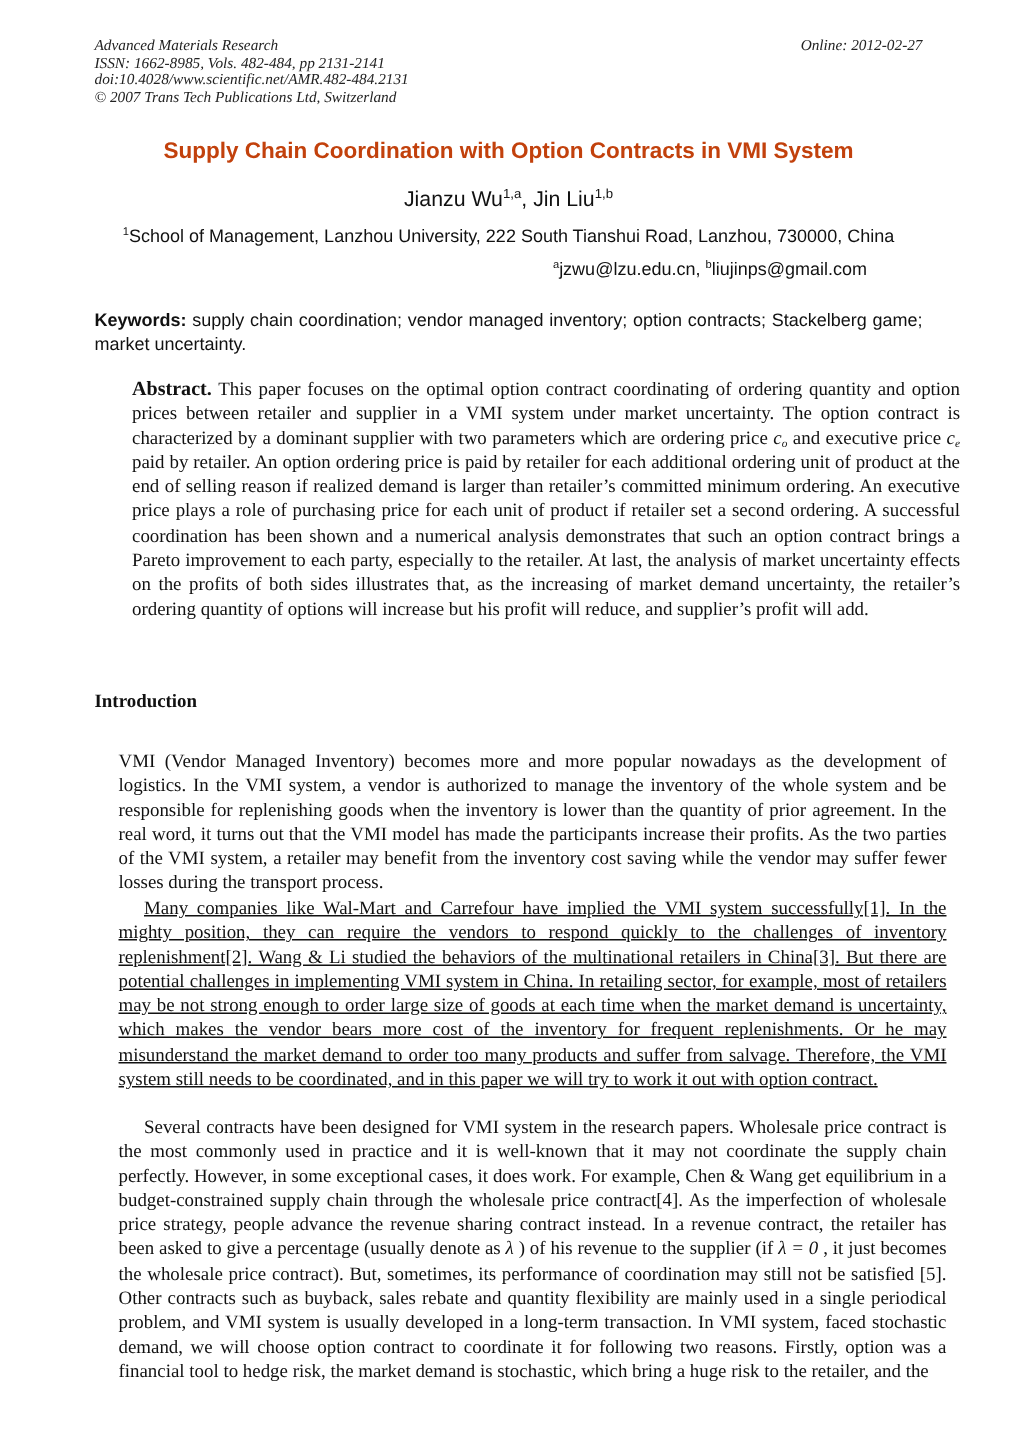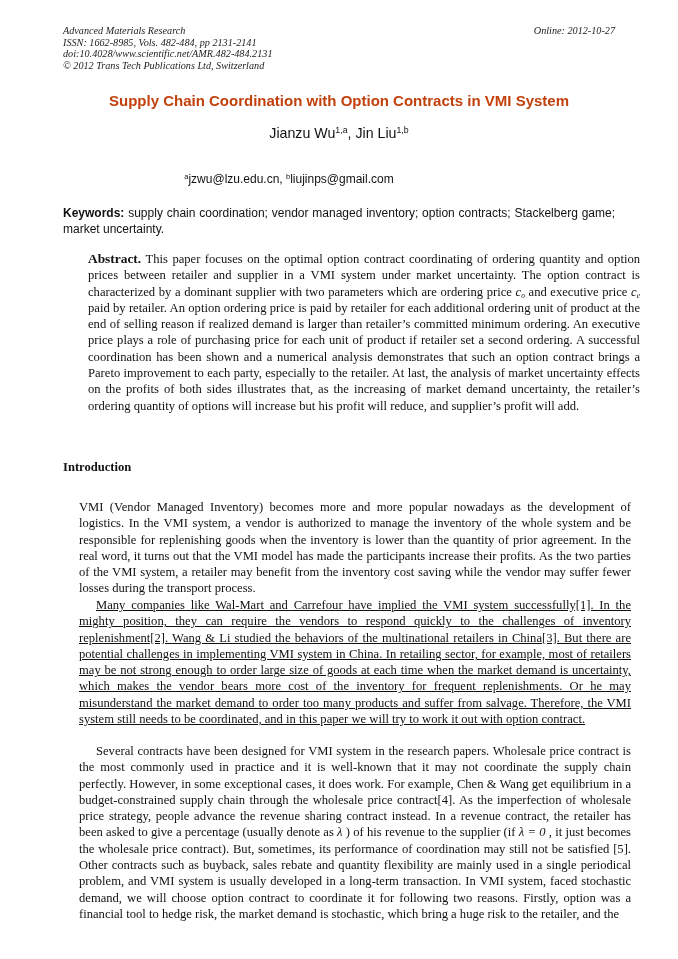--- a/index.html
+++ b/index.html
@@ -3,21 +3,21 @@
 <meta charset="utf-8">
 <style>
   html, body { margin: 0; padding: 0; background: #ffffff; }
   body { width: 678px; height: 959px; position: relative; overflow: hidden; color: #111; }
   .page { position: absolute; left: 0; top: 12px; width: 678px; height: 959px; }
   .hdr { position: absolute; left: 63px; top: 13px; font-family: "Liberation Serif", serif; font-style: italic; font-size: 10.2px; line-height: 11.6px; color: #222; }
   .hdr-right { position: absolute; right: 63px; top: 13px; font-family: "Liberation Serif", serif; font-style: italic; font-size: 10.2px; line-height: 11.6px; color: #222; }
   .title { position: absolute; left: 0; width: 678px; top: 80px; text-align: center; font-family: "Liberation Sans", sans-serif; font-weight: bold; font-size: 15px; color: #c2410c; }
   .authors { position: absolute; left: 0; width: 678px; top: 113px; text-align: center; font-family: "Liberation Sans", sans-serif; font-size: 14.2px; }
   .affil { position: absolute; left: 0; width: 678px; top: 138px; text-align: center; font-family: "Liberation Sans", sans-serif; font-size: 12px; }
-  .emails { position: absolute; left: 0; width: 578px; top: 160px; text-align: center; font-family: "Liberation Sans", sans-serif; font-size: 12px; }
+  .emails { position: absolute; left: 0; width: 578px; top: 160px; text-align: right; font-family: "Liberation Sans", sans-serif; font-size: 12px; }
   sup { font-size: 0.62em; vertical-align: 0.55em; line-height: 0; }
   .kw { position: absolute; left: 63px; width: 552px; top: 193px; font-family: "Liberation Sans", sans-serif; font-size: 12px; line-height: 16px; text-align: justify; }
   .kw b { font-weight: bold; }
   .body { position: absolute; left: 63px; width: 552px; font-family: "Liberation Serif", serif; font-size: 12.6px; line-height: 16.3px; text-align: justify; }
   .abstract { top: 239px; margin-left: 25px; }
   .abstract b { font-weight: bold; font-size: 13.4px; }
   .intro-h { position: absolute; left: 63px; top: 448px; font-family: "Liberation Serif", serif; font-weight: bold; font-size: 12.6px; }
   .p1 { top: 471px; }
   .p2 { top: 569px; text-indent: 17px; text-decoration: underline; }
   .p3 { top: 715px; text-indent: 17px; }
@@ -27,28 +27,29 @@
 </style>
 </head>
 <body>
 
 <div class="page">
 
   <div class="hdr">
     <div>Advanced Materials Research</div>
     <div>ISSN: 1662-8985, Vols. 482-484, pp 2131-2141</div>
     <div>doi:10.4028/www.scientific.net/AMR.482-484.2131</div>
-    <div>© 2012 Trans Tech Publications Ltd, Switzerland</div>
+    <div>© 2007 Trans Tech Publications Ltd, Switzerland</div>
   </div>
-  <div class="hdr-right">Online: 2012-10-27</div>
+  <div class="hdr-right">Online: 2012-02-27</div>
 
   <div class="title">Supply Chain Coordination with Option Contracts in VMI System</div>
 
   <div class="authors"><span>Jianzu Wu</span><sup>1,a</sup><span>, </span><span>Jin Liu</span><sup>1,b</sup></div>
 
+  <div class="affil"><sup>1</sup><span>School of Management, Lanzhou University, 222 South Tianshui Road, Lanzhou, 730000, China</span></div>
 
   <div class="emails"><sup>a</sup><span>jzwu@lzu.edu.cn</span><span>, </span><sup>b</sup><span>liujinps@gmail.com</span></div>
 
   <div class="kw"><b>Keywords:</b><span> supply chain coordination; vendor managed inventory; option contracts; Stackelberg game; market uncertainty.</span></div>
 
   <div class="body abstract"><b>Abstract.</b><span> This paper focuses on the optimal option contract coordinating of ordering quantity and option prices between retailer and supplier in a VMI system under market uncertainty. The option contract is characterized by a dominant supplier with two parameters which are ordering price </span><span class="math"><span>c</span><sub>o</sub></span><span> and executive price </span><span class="math"><span>c</span><sub>e</sub></span><span> paid by retailer. An option ordering price is paid by retailer for each additional ordering unit of product at the end of selling reason if realized demand is larger than retailer’s committed minimum ordering. An executive price plays a role of purchasing price for each unit of product if retailer set a second ordering. A successful coordination has been shown and a numerical analysis demonstrates that such an option contract brings a Pareto improvement to each party, especially to the retailer. At last, the analysis of market uncertainty effects on the profits of both sides illustrates that, as the increasing of market demand uncertainty, the retailer’s ordering quantity of options will increase but his profit will reduce, and supplier’s profit will add.</span></div>
 
   <div class="intro-h">Introduction</div>
 
   <p class="body p1">VMI (Vendor Managed Inventory) becomes more and more popular nowadays as the development of logistics. In the VMI system, a vendor is authorized to manage the inventory of the whole system and be responsible for replenishing goods when the inventory is lower than the quantity of prior agreement. In the real word, it turns out that the VMI model has made the participants increase their profits. As the two parties of the VMI system, a retailer may benefit from the inventory cost saving while the vendor may suffer fewer losses during the transport process.</p>

